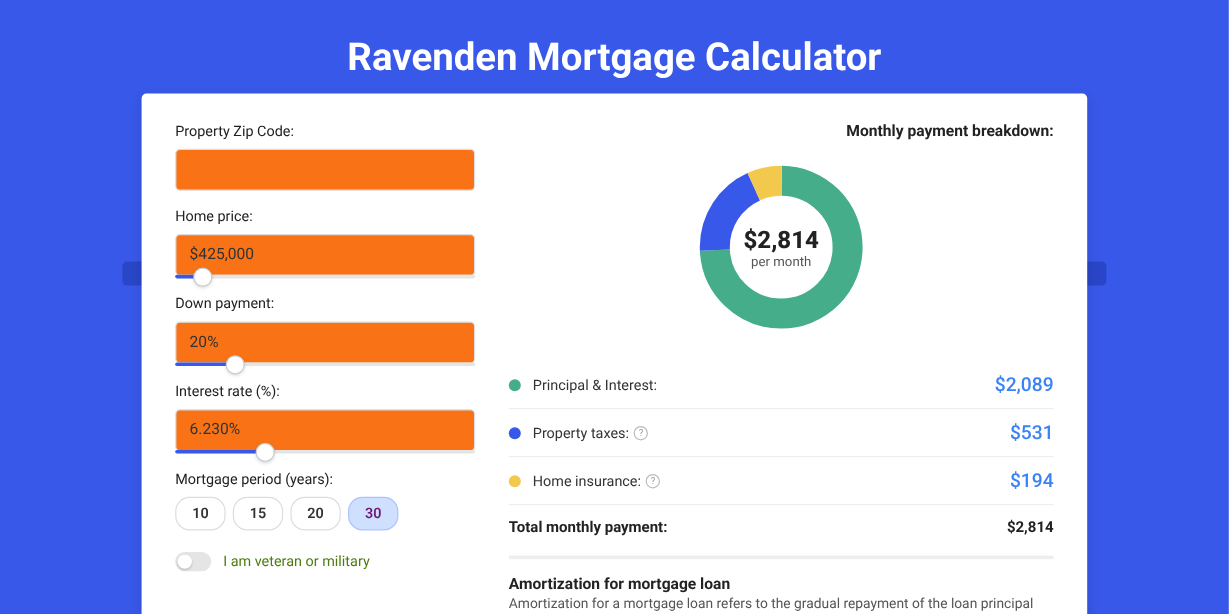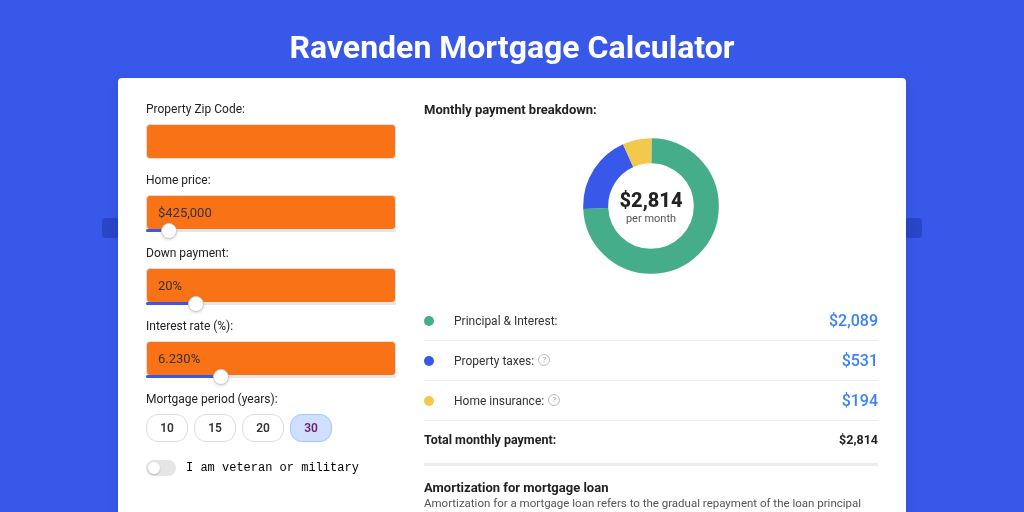--- a/index.html
+++ b/index.html
@@ -18,32 +18,32 @@
 .slider-thumb { position: absolute; top: 50%; transform: translate(-50%, -50%); width: 16px; height: 16px; background: #fff; border: 1px solid #ccc; border-radius: 50%; box-shadow: 0 1px 3px rgba(0,0,0,.15); }
 .dp-row { display: flex; gap: 8px; }
 .dp-row .form-input:first-child { flex: 1; }
 .dp-row .form-input:last-child { width: 78px; }
 .period-row { display: flex; gap: 6px; }
 .period-btn { border: 1px solid #ddd; background: #fff; border-radius: 12px; width: 42px; height: 28px; font-size: 12px; font-weight: 600; color: #333; cursor: pointer; }
 .period-btn.active { background: #cfe0ff; border-color: #a8c4ff; color: #701a75; }
 .toggle-row { display: flex; align-items: center; gap: 10px; margin-top: 18px; }
 .toggle { width: 30px; height: 16px; background: #e5e5e5; border-radius: 10px; position: relative; }
 .toggle-knob { width: 12px; height: 12px; background: #fff; border-radius: 50%; position: absolute; top: 2px; left: 2px; box-shadow: 0 1px 2px rgba(0,0,0,.2); }
-.toggle-label { font-size: 12px; color: #000000; font-family: Liberation Mono, monospace; }
-.breakdown-title { font-size: 13px; font-weight: 700; color: #222; margin-bottom: 16px; }
+.toggle-label { font-size: 12px; color: #4d7c0f; }
+.breakdown-title { font-size: 13px; font-weight: 700; color: #222; margin-bottom: 16px; text-align: right; }
 .donut-wrap { display: flex; justify-content: center; margin-bottom: 22px; }
 .donut-svg { display: block; }
 .donut-center { position: absolute; top: 50%; left: 50%; transform: translate(-50%, -50%); text-align: center; }
 .donut-rel { position: relative; width: 146px; height: 146px; }
 .donut-amt { font-size: 20px; font-weight: 800; color: #222; }
 .donut-sub { font-size: 11px; color: #555; }
 .legend-row { display: flex; align-items: center; padding: 10px 0; border-bottom: 1px solid #eee; }
 .legend-row:last-of-type { border-bottom: 1px solid #eee; }
 .legend-dot { width: 10px; height: 10px; border-radius: 50%; margin-right: 10px; }
-.legend-label { font-size: 12px; color: #333; flex: 1; display: flex; align-items: flex-start; gap: 4px; margin-left: 10px; }
+.legend-label { font-size: 12px; color: #333; flex: 1; display: flex; align-items: center; gap: 4px; }
 .legend-val { font-size: 16px; color: #3b82f6; font-weight: 500; }
 .total-row { display: flex; padding: 11px 0 14px; }
 .total-label { font-size: 12.5px; font-weight: 700; color: #222; flex: 1; }
 .total-val { font-size: 12.5px; font-weight: 700; color: #222; }
 .info-icon { display: inline-flex; width: 12px; height: 12px; border: 1px solid #bbb; border-radius: 50%; align-items: center; justify-content: center; font-size: 8px; color: #999; }
 .amort-section { border-top: 3px solid #eee; padding-top: 14px; margin-top: 2px; }
 .amort-title { font-size: 13px; font-weight: 700; color: #222; }
 .amort-text { font-size: 11.5px; color: #555; line-height: 1.5; }
 </style>
 </head>

